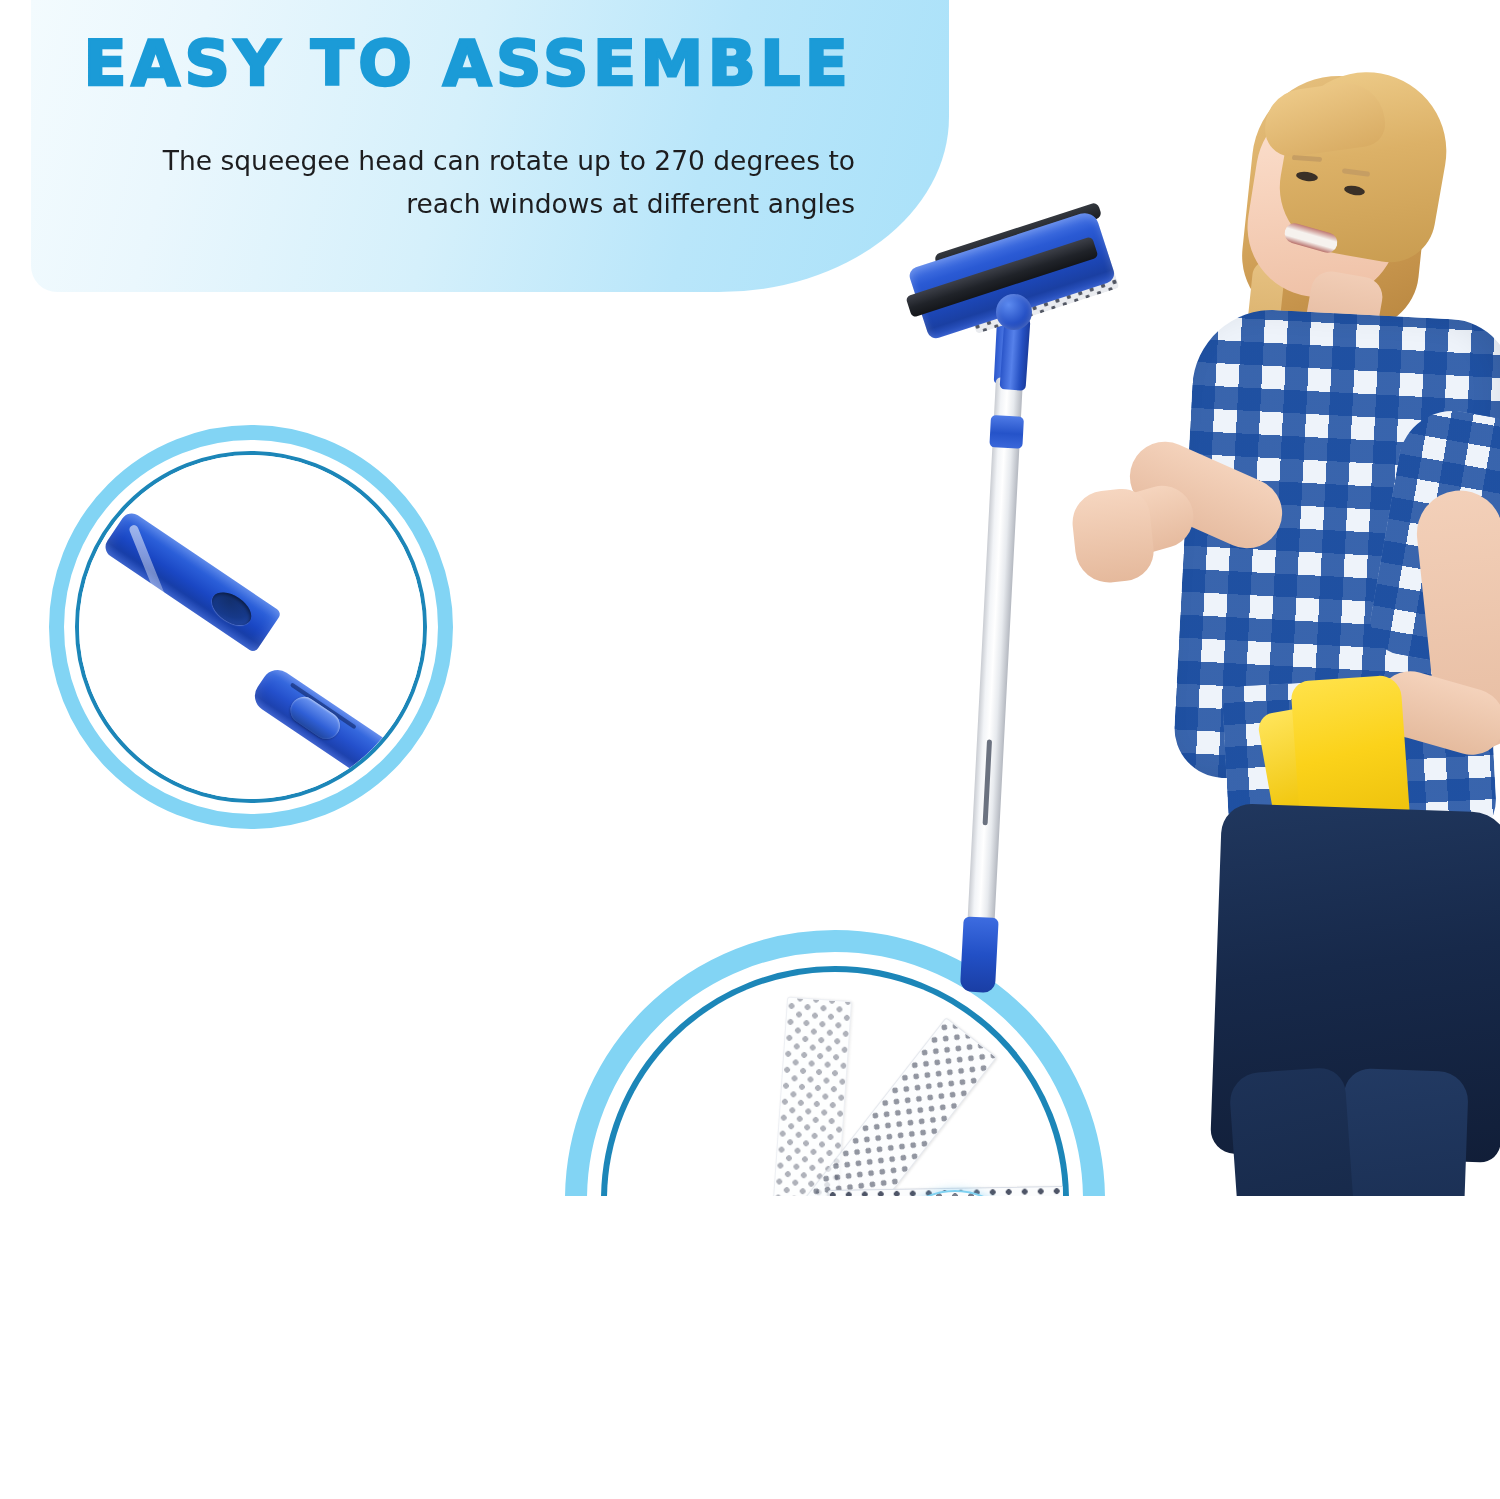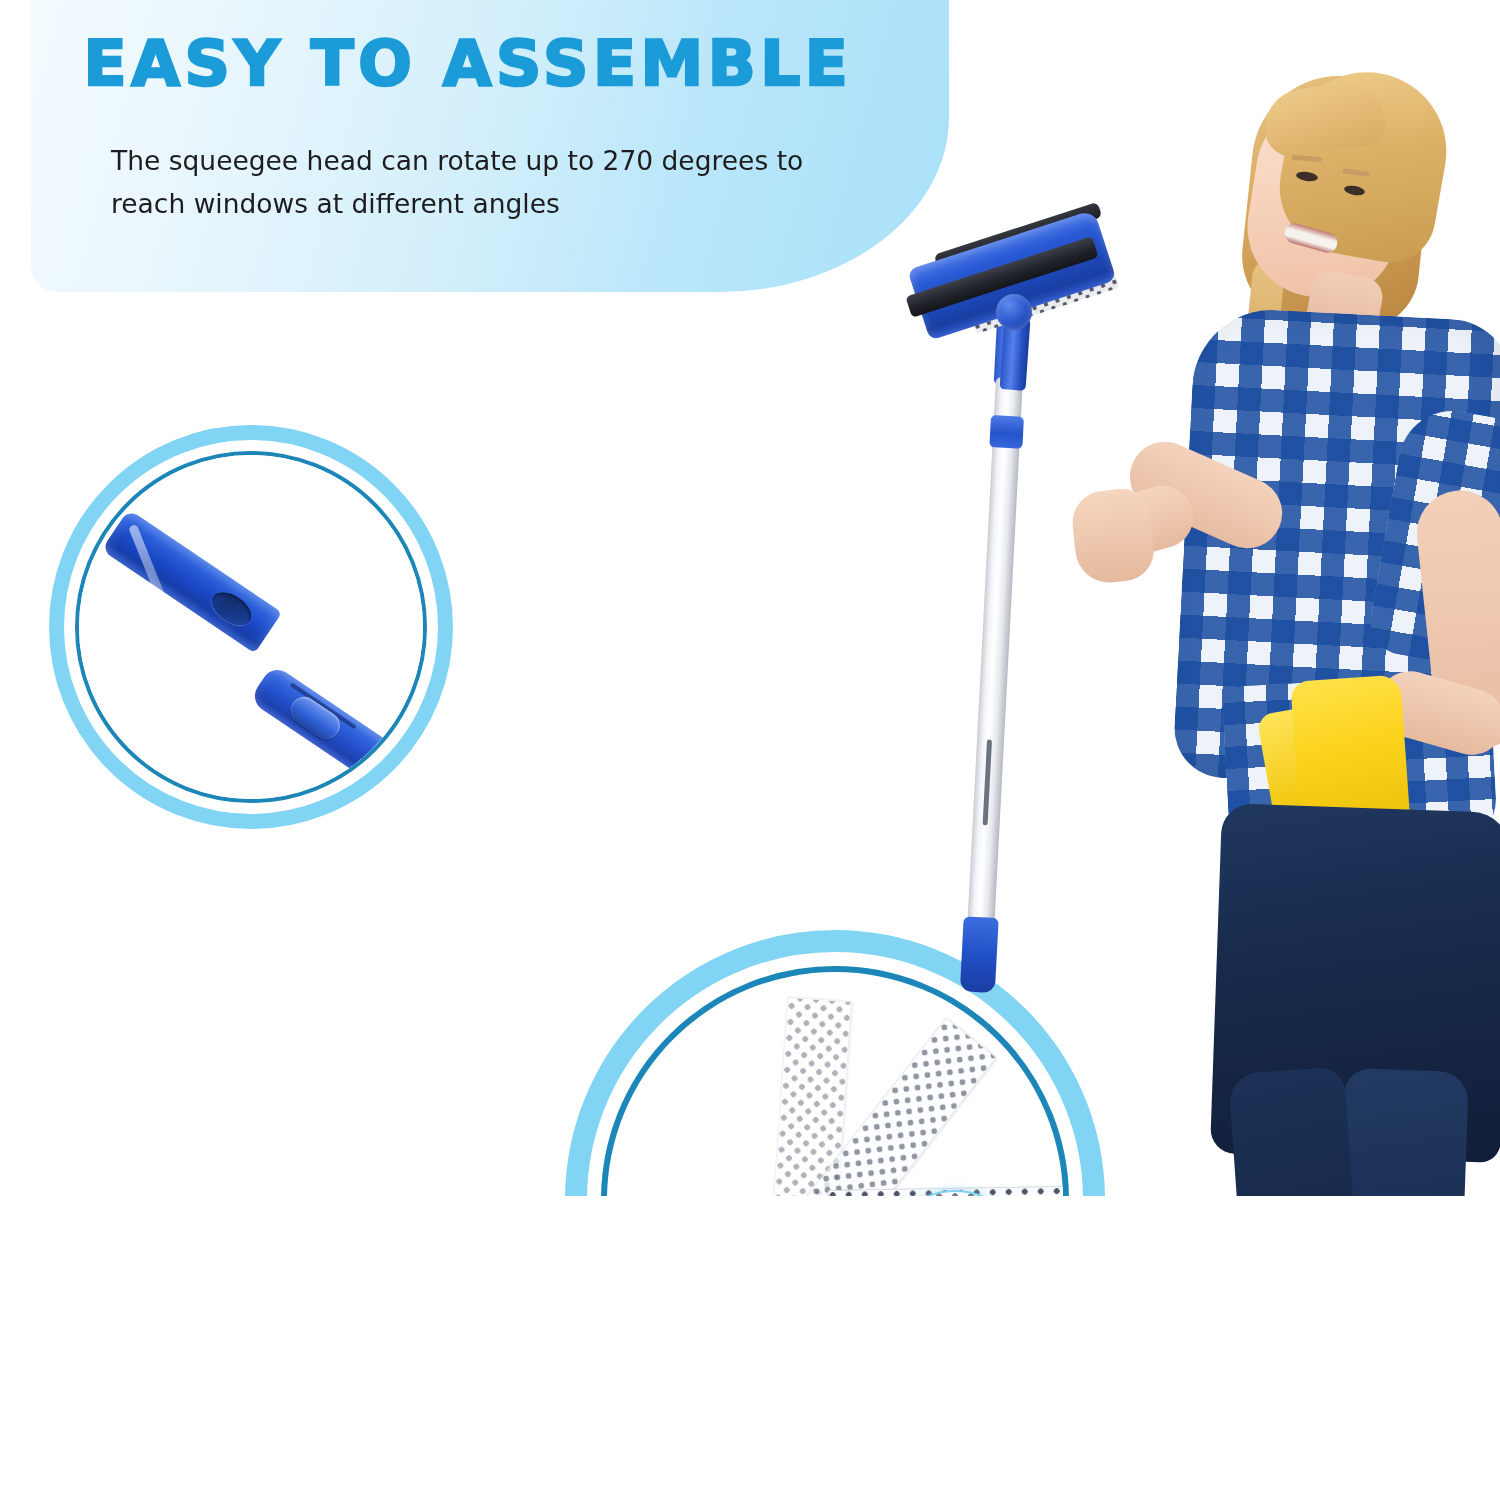--- a/index.html
+++ b/index.html
@@ -27,21 +27,21 @@
     font-weight:700;
     font-size:63px;
     letter-spacing:4.5px;
     color:#1b9bd7;
     -webkit-text-stroke:2.5px #1b9bd7;
     padding-right:44px;
     line-height:1;
   }
   .banner-sub{
     position:absolute;left:80px;width:744px;top:140px;
-    text-align:left;
+    text-align:right;
     font-family:"DejaVu Sans", sans-serif;
     font-size:26.5px;
     line-height:1.62;
     color:#1d1d1f;
     font-weight:400;
   }
 
   
   .callout{position:absolute;border-radius:50%;}
   .ring-outer{

